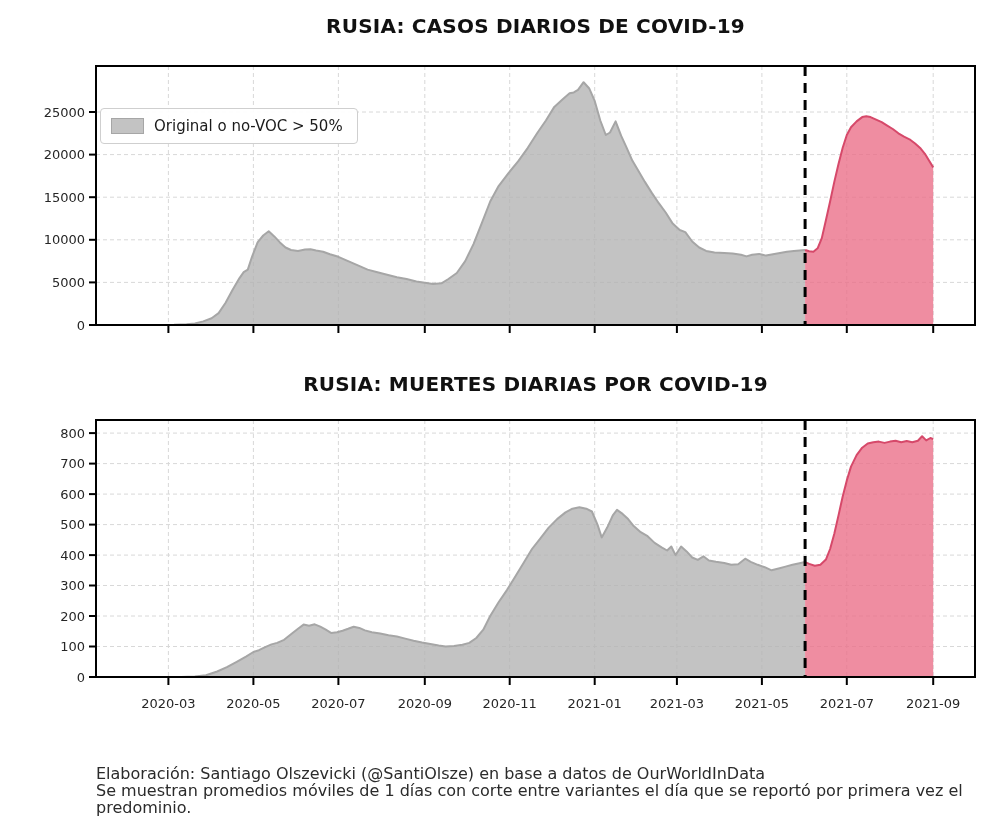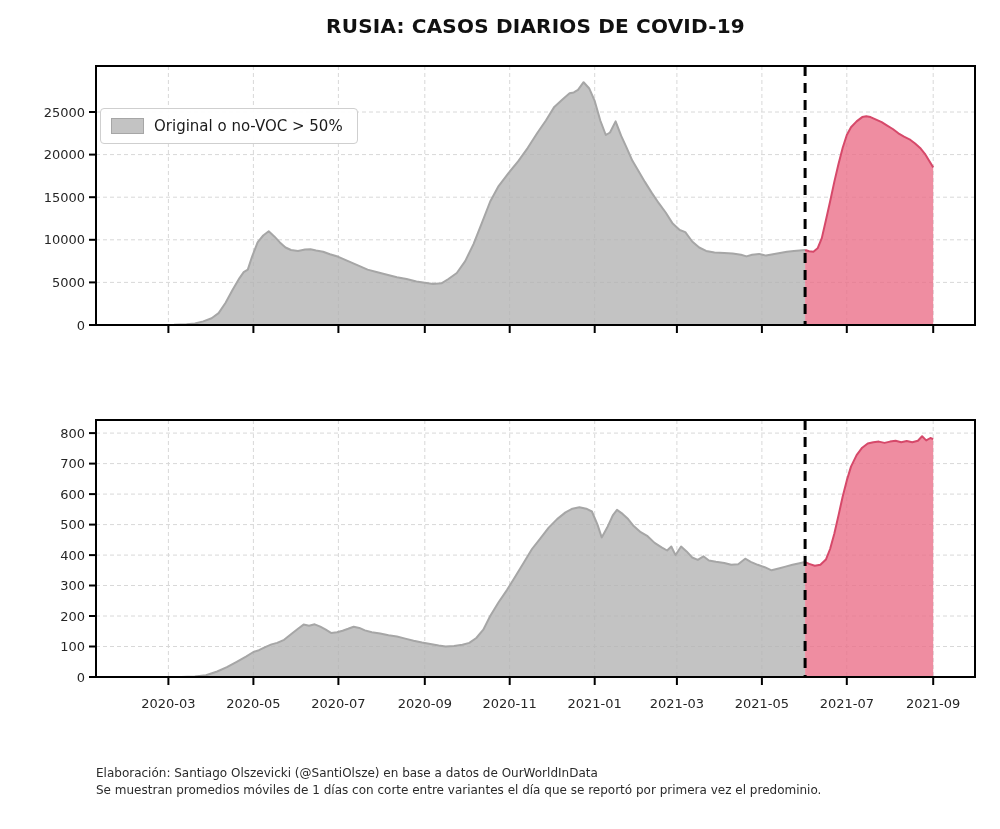--- a/index.html
+++ b/index.html
@@ -9,27 +9,28 @@
                font-size:20px;font-weight:bold;color:#111;letter-spacing:.2px;white-space:nowrap;}
   #title-cases{top:14px;}
   #title-deaths{top:372px;}
   #charts-svg{position:absolute;left:0;top:0;}
   #legend{position:absolute;left:100px;top:72px;background:rgba(255,255,255,.92);
           border:1.5px solid #cfcfcf;border-radius:4px;padding:8px 14px 8px 10px;
           display:flex;flex-direction:column;gap:7px;margin-top:36px;}
   .legend-item{display:flex;align-items:center;gap:10px;}
   .legend-swatch{width:33px;height:16px;border:1.5px solid;box-sizing:border-box;}
   .legend-label{font-size:15px;color:#1a1a1a;white-space:nowrap;}
-  #footer{position:absolute;left:96px;top:765px;font-size:12px;color:#2b2b2b;line-height:17px;}
+  #footer{position:absolute;left:96px;top:765px;font-size:16px;color:#2b2b2b;line-height:17px;}
 </style>
 </head>
 <body>
 
 <div id="figure">
   <div id="title-cases" class="chart-title">RUSIA: CASOS DIARIOS DE COVID-19</div>
+  <div id="title-deaths" class="chart-title">RUSIA: MUERTES DIARIAS POR COVID-19</div>
 
   <svg id="charts-svg" width="1000" height="829">
     <g id="chart-cases">
         <g stroke="#d8d8d8" stroke-width="1" stroke-dasharray="4 3">
           <line x1="168.4" x2="168.4" y1="66" y2="325"></line>
           <line x1="253.4" x2="253.4" y1="66" y2="325"></line>
           <line x1="338.4" x2="338.4" y1="66" y2="325"></line>
           <line x1="424.8" x2="424.8" y1="66" y2="325"></line>
           <line x1="509.7" x2="509.7" y1="66" y2="325"></line>
           <line x1="594.7" x2="594.7" y1="66" y2="325"></line>

